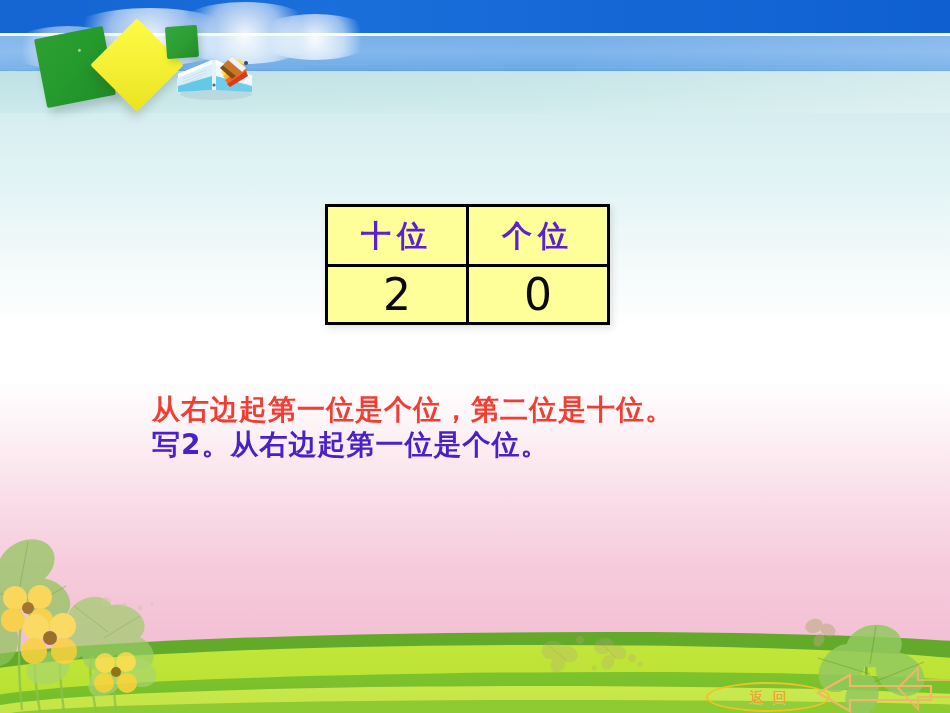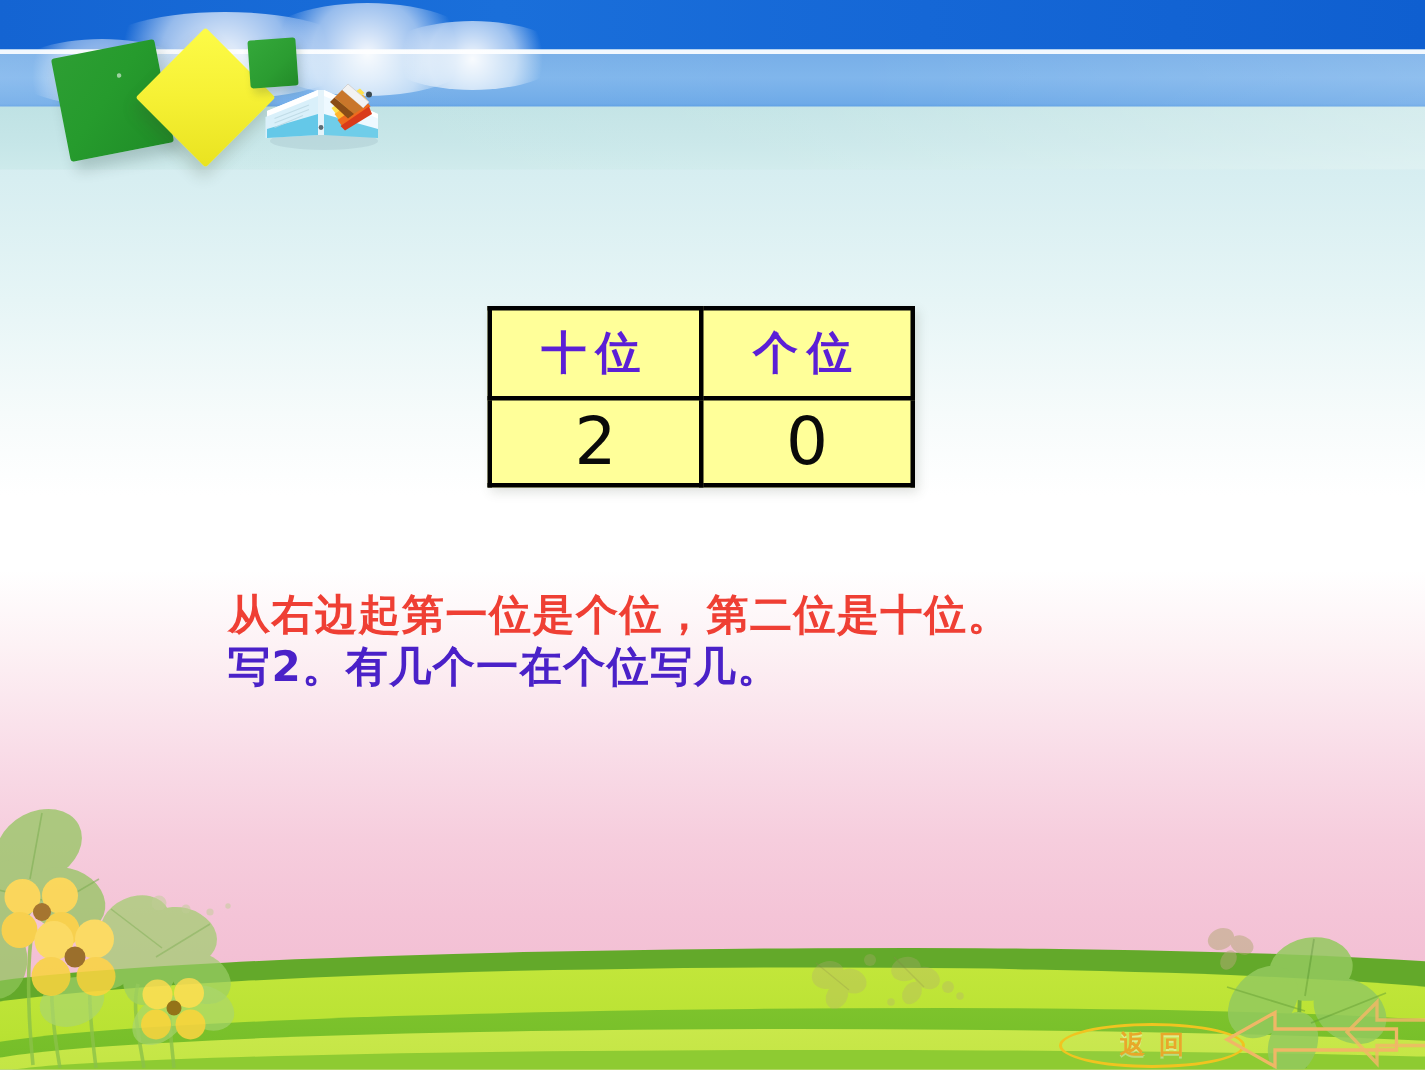--- a/index.html
+++ b/index.html
@@ -196,21 +196,21 @@
     position:absolute; left:706px; top:682px;
     width:124px; height:30px;
     border:2px solid #f0c420;
     border-radius:62px / 15px;
     background:rgba(255,255,255,0.04);
     display:flex; align-items:center; justify-content:center;
     cursor:pointer;
   }
   .return-label {
     font-family:"DejaVu Sans", sans-serif;
-    font-size:17px; font-weight:bold;
+    font-size:14px; font-weight:bold;
     color:#e8a82a;
     letter-spacing:9px;
     text-indent:9px;
     line-height:1;
     text-shadow:0 1px 0 rgba(255,255,255,.35);
   }
   .arrow-outline { position:absolute; pointer-events:none; }
   .arrow-1 { left:814px; top:672px; width:120px; height:41px; }
   .arrow-2 { left:896px; top:664px; width:60px;  height:49px; }
 </style>
@@ -285,21 +285,21 @@
       </td>
       <td class="dt">
         <span class="pv-digit">0</span>
       </td>
     </tr>
   </tbody>
     </table>
 
   <div class="explain">
     <p class="l1">从右边起第一位是个位，第二位是十位。</p>
-    <p class="l3">写2。有几个一在个位写几。</p>
+    <p class="l3">写2。从右边起第一位是个位。</p>
   </div>
 
   <div class="hill hill-dark"></div>
   <div class="hill hill-bright"></div>
   <div class="hill hill-mid"></div>
   <div class="hill hill-light"></div>
   <div class="hill hill-front"></div>
 
   <div class="flora-left">
     <svg viewBox="0 0 330 193" width="330" height="193">

